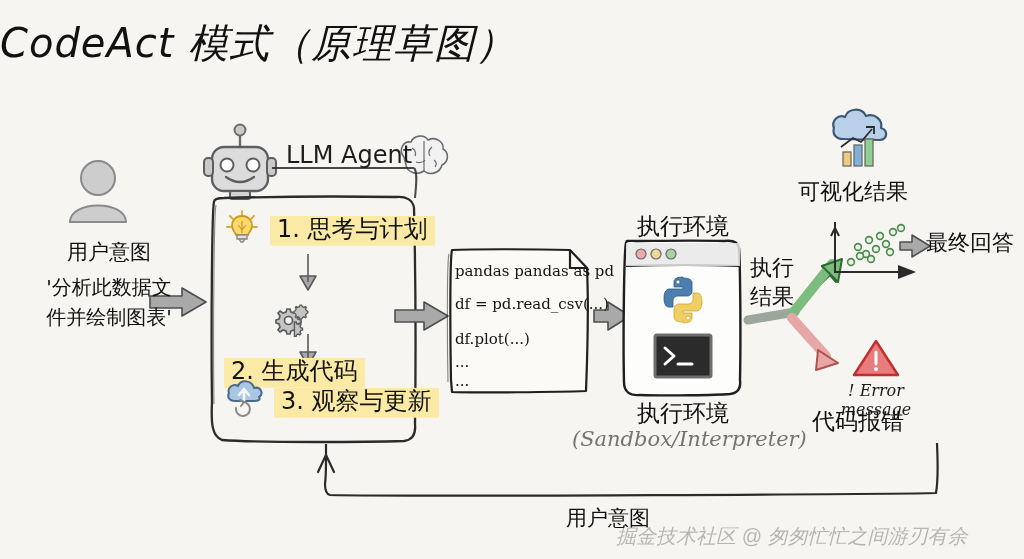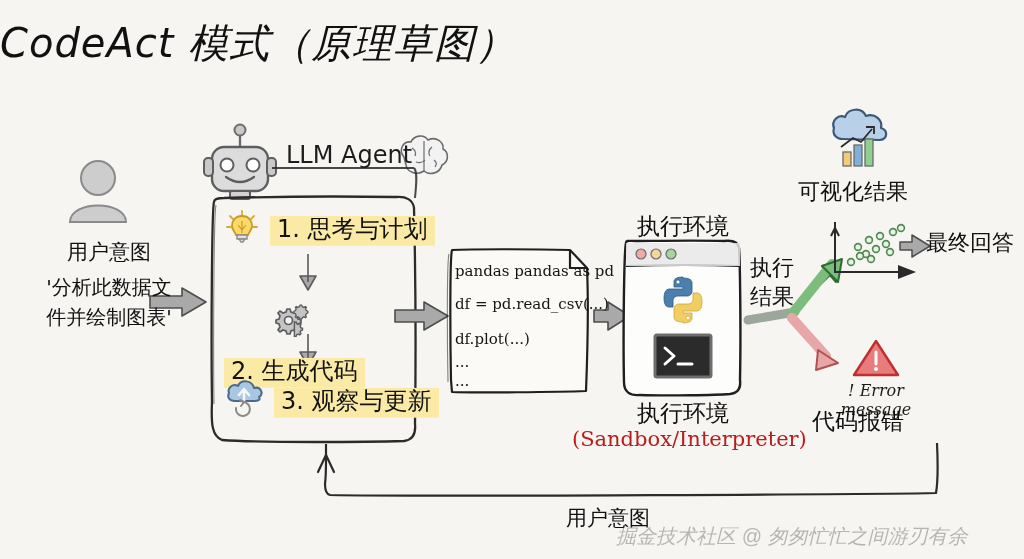--- a/index.html
+++ b/index.html
@@ -36,21 +36,22 @@
     color: #111;
   }
 
   
   .cn {
     font-family: "DejaVu Sans", sans-serif;
     color: #111;
   }
   .hand {
     font-family: "DejaVu Serif", serif;
-    color: #b91c1c;
+    font-style: italic;
+    color: #737373;
   }
 
   
   #user-label {
     left: 34px; top: 238px; width: 150px;
     text-align: center; font-size: 21px;
   }
   #user-quote {
     left: 20px; top: 272px; width: 178px;
     text-align: center; font-size: 20px; line-height: 30px;

